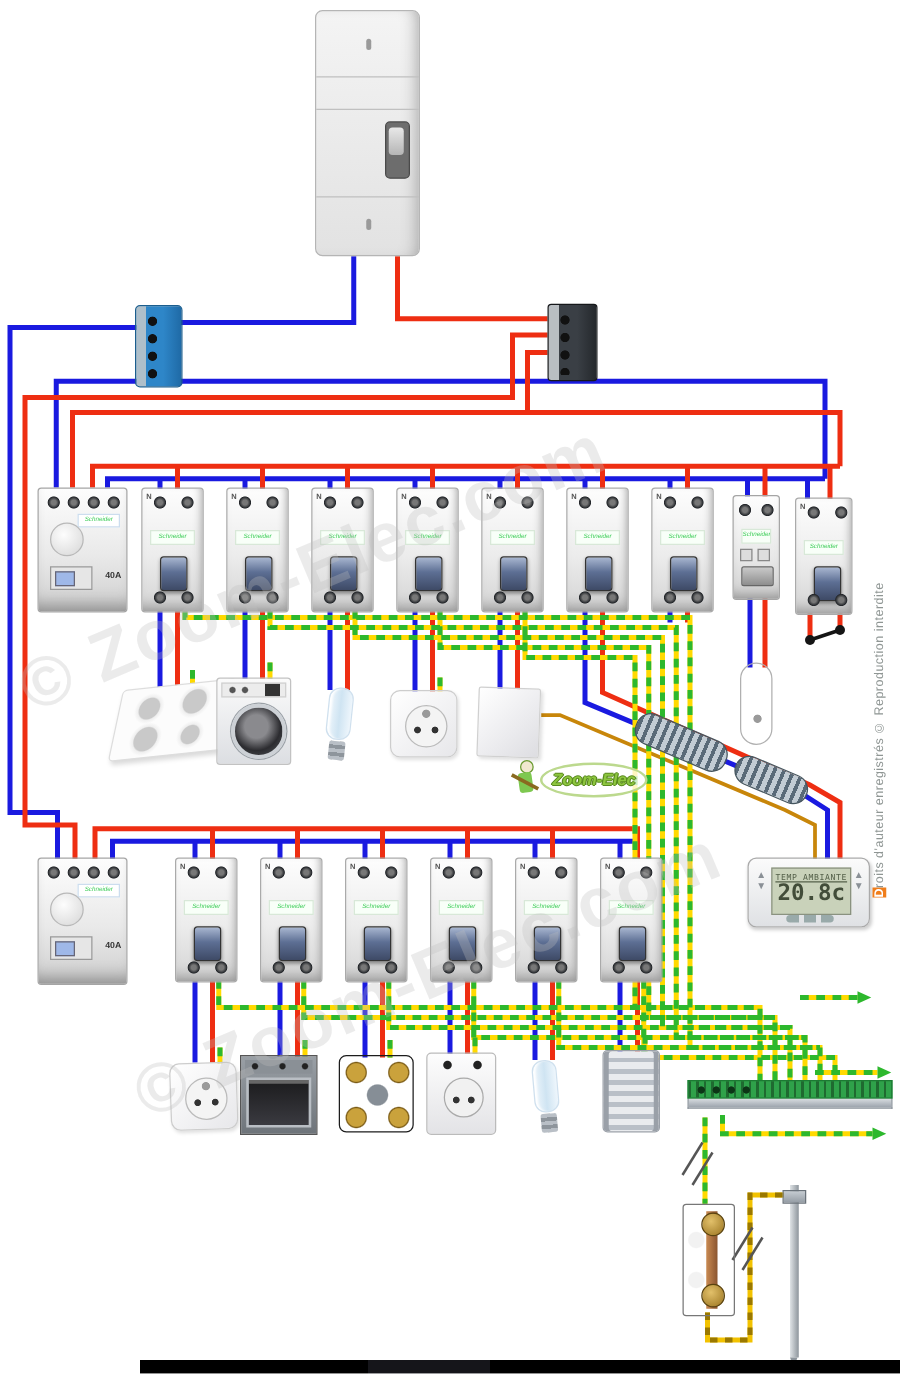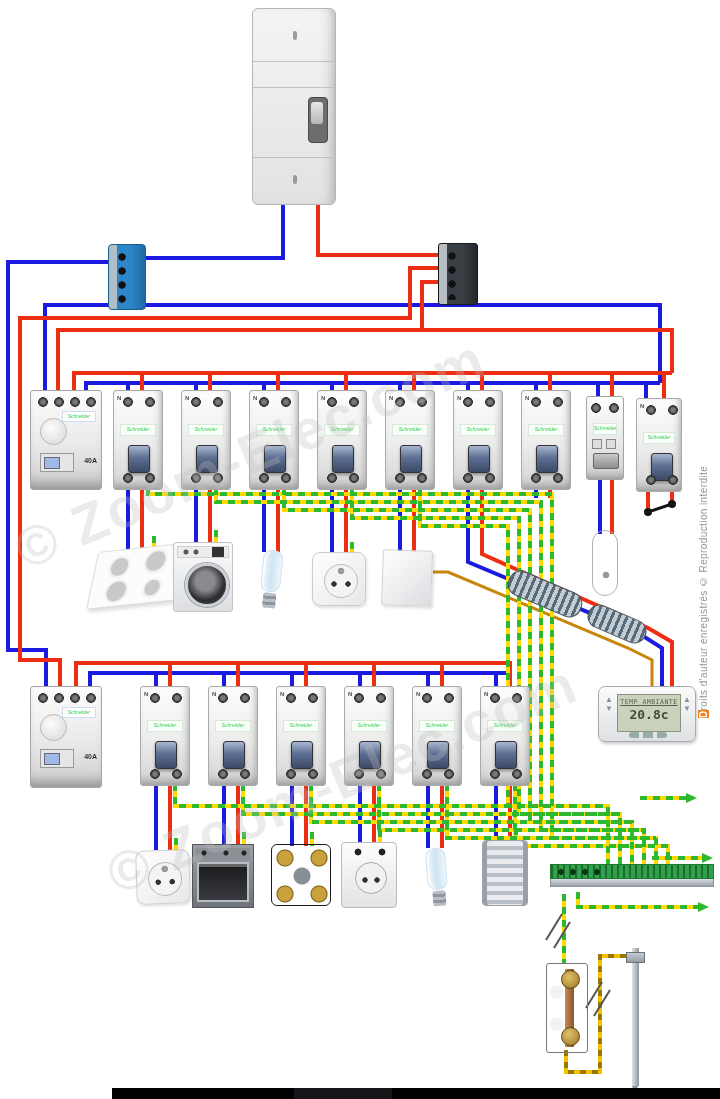--- a/index.html
+++ b/index.html
@@ -102,21 +102,21 @@
   .appl{left:382px;top:550px;width:50px;height:56px;background:linear-gradient(135deg,#ffffff,#ebebee 60%,#dddde1);
         border:1px solid #d0d0d0;border-radius:2px;transform:rotate(2deg);box-shadow:2px 2px 3px rgba(0,0,0,.12);}
   .cyl{left:592px;top:530px;width:26px;height:66px;border-radius:13px;border:1px solid #b0b0b0;
        background:linear-gradient(90deg,#cfd3d6,#ffffff 45%,#c2c6ca);
        background-image:radial-gradient(circle at 13px 44px,#9a9a9a 0 3px,transparent 3.6px);}
   .cond{border-radius:12px;border:1px solid #46565f;background:repeating-linear-gradient(90deg,#596a78 0 3px,#c2ccd4 3px 7px);}
   .thermo{left:598px;top:686px;width:98px;height:56px;background:linear-gradient(180deg,#fbfbfb,#dfe1e4);
         border:1px solid #aaa;border-radius:7px;box-shadow:1px 2px 3px rgba(0,0,0,.2);}
   .lcd{position:absolute;left:18px;top:7px;width:62px;height:36px;background:#c9d2ba;border:1px solid #8a9280;text-align:center;}
   .lcd .l1{font-size:6.5px;letter-spacing:.5px;color:#55614a;margin-top:3px;font-family:"DejaVu Sans Mono",monospace;text-decoration:underline;}
-  .lcd .l2{font-size:13px;font-weight:bold;color:#424d39;font-family:"DejaVu Sans Mono",monospace;line-height:17px;}
+  .lcd .l2{font-size:18px;font-weight:bold;color:#424d39;font-family:"DejaVu Sans Mono",monospace;line-height:17px;}
   .tbtn{position:absolute;width:12px;font-size:8px;color:#8a9096;line-height:9px;text-align:center;}
   .thermo .pills{position:absolute;left:30px;bottom:3px;width:38px;height:6px;
         background:linear-gradient(90deg,#9aa 0 10px,transparent 10px 14px,#9aa 14px 24px,transparent 24px 28px,#9aa 28px 38px);border-radius:3px;}
   .oven{left:192px;top:844px;width:62px;height:64px;background:linear-gradient(#9aa0a6,#6e747a);border:1px solid #555;}
   .oven .ctrl{position:absolute;top:3px;left:3px;right:3px;height:11px;background:#8a9096;
         background-image:radial-gradient(circle at 8px 5px,#222 0 2px,transparent 3px),radial-gradient(circle at 30px 5px,#222 0 2px,transparent 3px),radial-gradient(circle at 48px 5px,#222 0 2px,transparent 3px);}
   .oven .odoor{position:absolute;top:17px;left:4px;right:4px;bottom:5px;border:2px solid #b9bec4;
         background:linear-gradient(180deg,#1b1b1d,#3a3a40);box-shadow:inset 0 3px 0 #666;}
   .jbox{left:271px;top:844px;width:60px;height:62px;background:linear-gradient(135deg,#4a5056,#2c3136);border:1px solid #1c1c1c;border-radius:6px;
         background-image:radial-gradient(circle at 13px 13px,#caa23c 0 7px,#7a5a14 8px,transparent 9px),
@@ -555,20 +555,30 @@
   <div class="rail"></div>
 </div>
 <div class="dev barcut">
   <div class="cu"></div>
   <div class="s1"></div>
   <div class="s2"></div>
 </div>
 <div class="dev rod"></div>
 <div class="dev clamp"></div>
 
+<div class="dev zlogo">
+  <span class="mascot">
+    <span class="head"></span>
+    <span class="body"></span>
+    <span class="shovel"></span>
+  </span>
+  <span class="oval">
+    <span class="ztext">Zoom-Elec</span>
+  </span>
+</div>
 
 <div class="wm" style="left:18px;top:520px;transform:rotate(-23deg)">© Zoom-Elec.com</div>
 <div class="wm" style="left:110px;top:845px;transform:rotate(-23deg)">© Zoom-Elec.com</div>
 
 <div class="cright"><span class="dhl">D</span><span>roits d'auteur enregistrés © Reproduction interdite</span></div>
 
 <div class="dev botbar"></div>
 
 </div>
 

